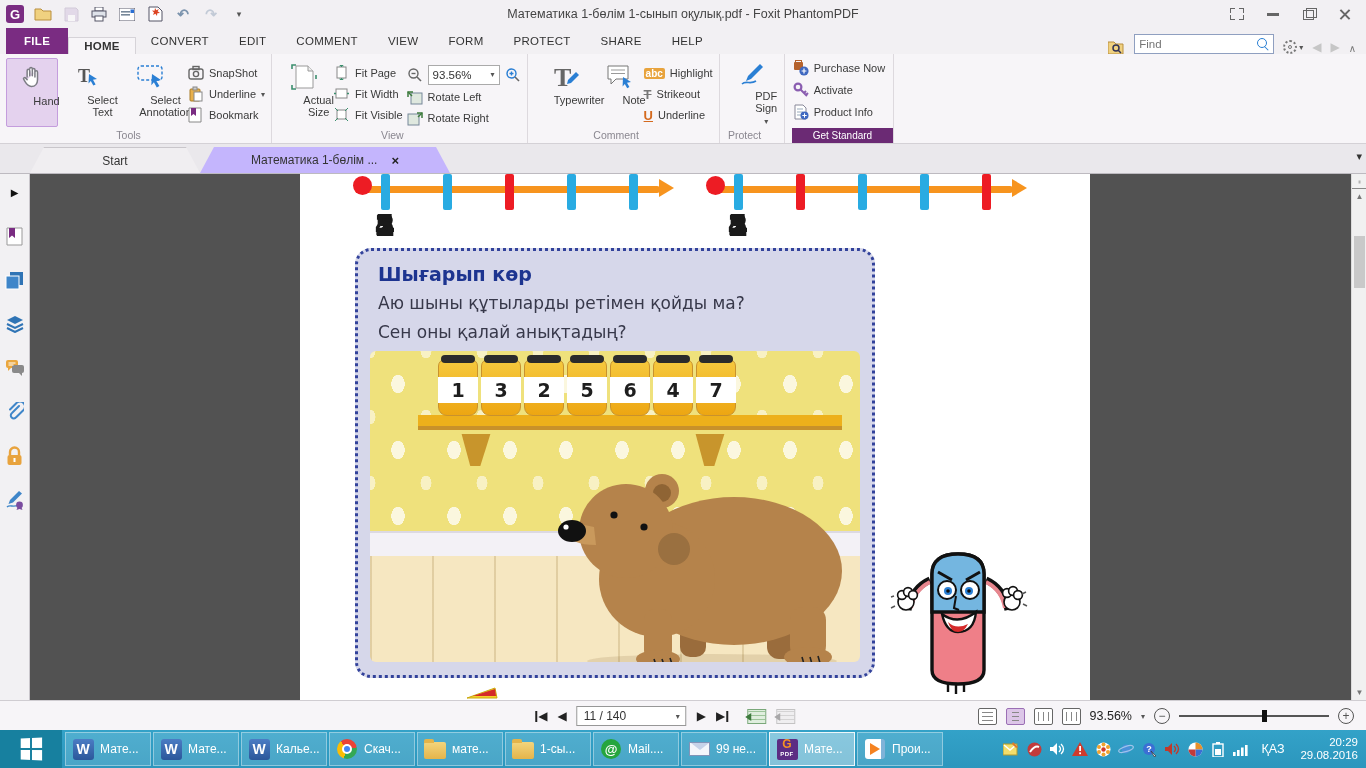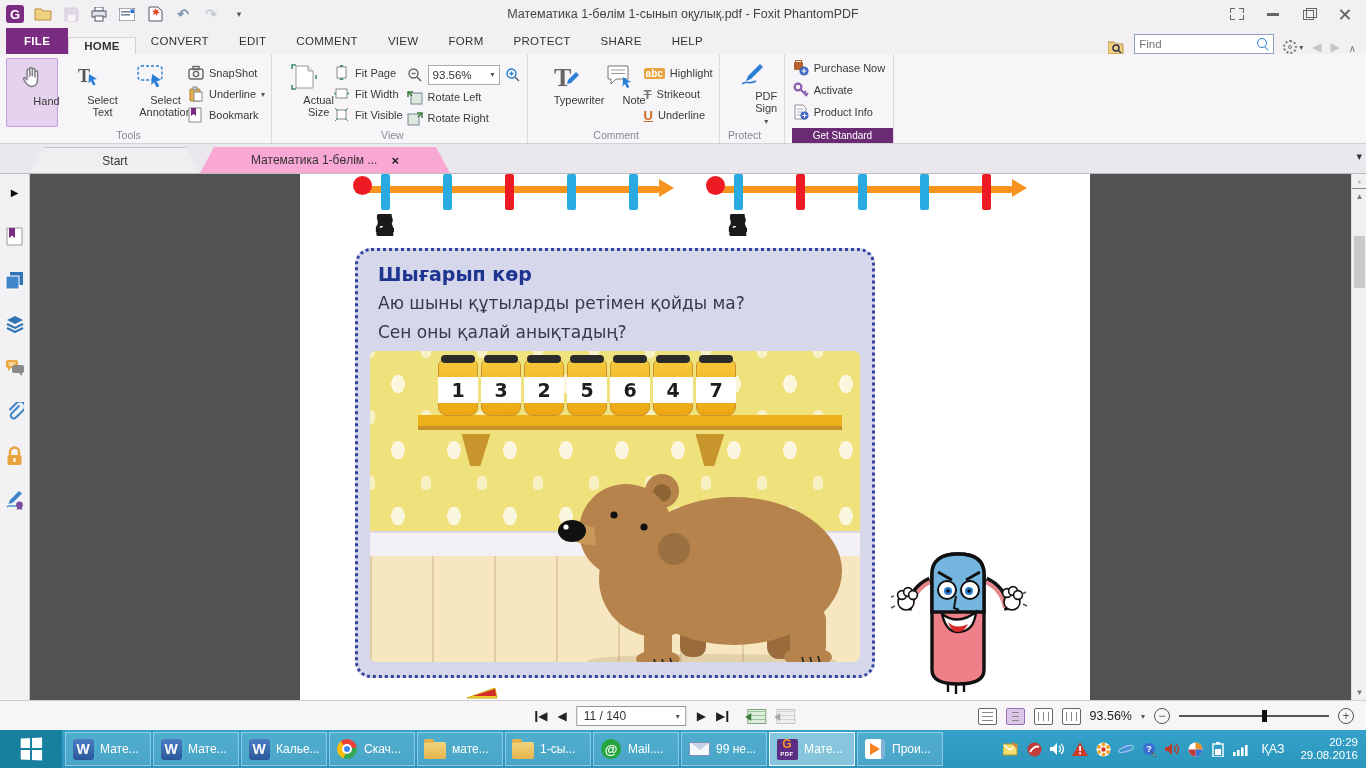--- a/index.html
+++ b/index.html
@@ -62,21 +62,21 @@
   .strike-t { font-weight:bold; color:#777; text-decoration:line-through; font-size:13px; }
   .under-u { font-weight:bold; color:#d4691e; text-decoration:underline; font-size:13px; }
   .upsell { display:flex; flex-direction:column; gap:3px; padding:4px 8px 18px 8px; }
   .upsell .smallbtn { height:19px; }
   .banner { position:absolute; bottom:0; left:7px; right:0; background:#6b2a74; color:#fff; text-align:center; font-size:10px; padding:2px 0; }
 
   
   #doctabs { height:30px; background:#eae8ec; display:flex; align-items:flex-end; padding-left:30px; position:relative; border-bottom:1px solid #bdbac0; }
   .dtab { height:26px; display:flex; align-items:center; justify-content:center; font-size:12px; color:#333; clip-path:polygon(14px 0, calc(100% - 14px) 0, 100% 100%, 0 100%); padding:0 24px; }
   .dtab.start { width:170px; background:#f0eef1; border-top:1px solid #c9c6cb; }
-  .dtab.activedoc { width:250px; background:#f9a8d4; font-weight:bold; gap:14px; }
+  .dtab.activedoc { width:250px; background:#c4b5fd; font-weight:bold; gap:14px; }
   .dtab .x { font-weight:bold; font-size:13px; color:#222; }
   .tabbar-caret { position:absolute; right:4px; top:6px; color:#333; font-size:11px; }
 
   
   #main { position:absolute; top:174px; left:0; width:1366px; height:526px; background:#525252; }
   #sidebar { position:absolute; left:0; top:0; width:30px; height:100%; background:#f2f1f3; border-right:1px solid #c9c6cb; display:flex; flex-direction:column; align-items:center; gap:24px; padding-top:8px; }
   .sico { width:20px; height:20px; display:flex; align-items:center; justify-content:center; }
   #vscroll { position:absolute; right:0; top:0; width:15px; height:100%; background:#f1f1f1; border-left:1px solid #dcdcdc; }
   .sc-btn { width:15px; height:15px; display:flex; align-items:center; justify-content:center; color:#777; font-size:8px; }
   .sc-thumb { position:absolute; top:62px; left:2px; width:11px; height:52px; background:#c9c9c9; }

